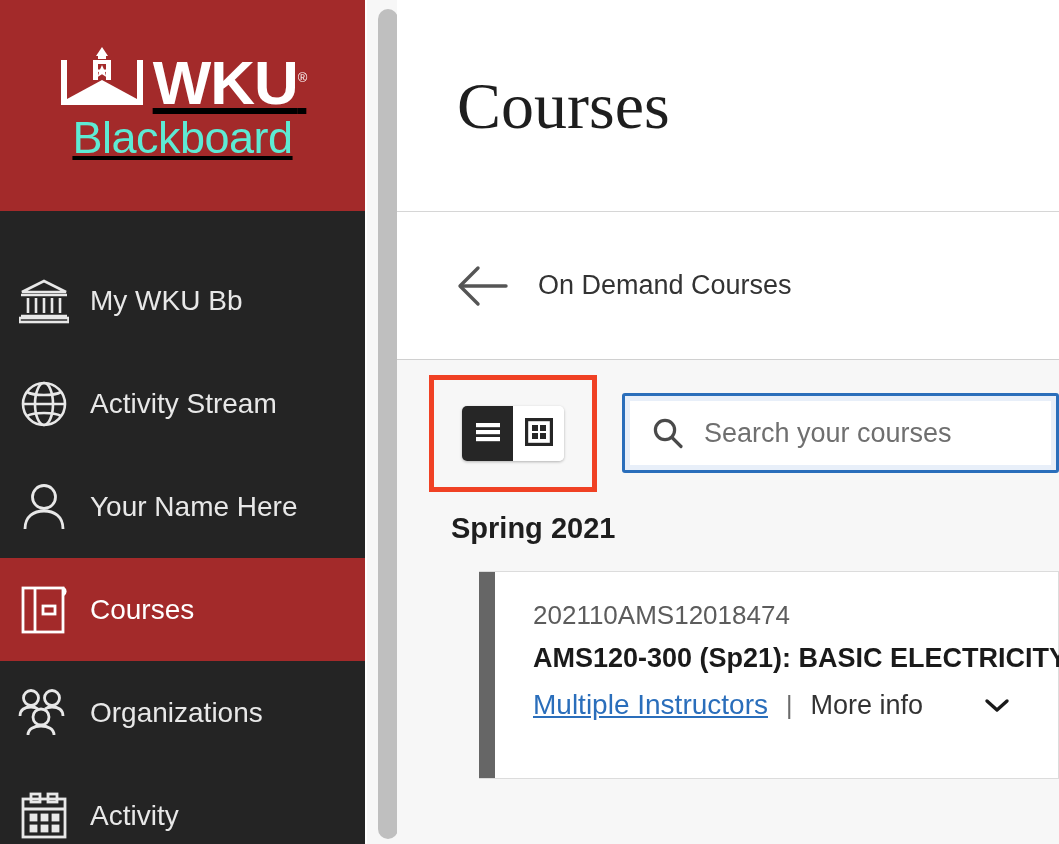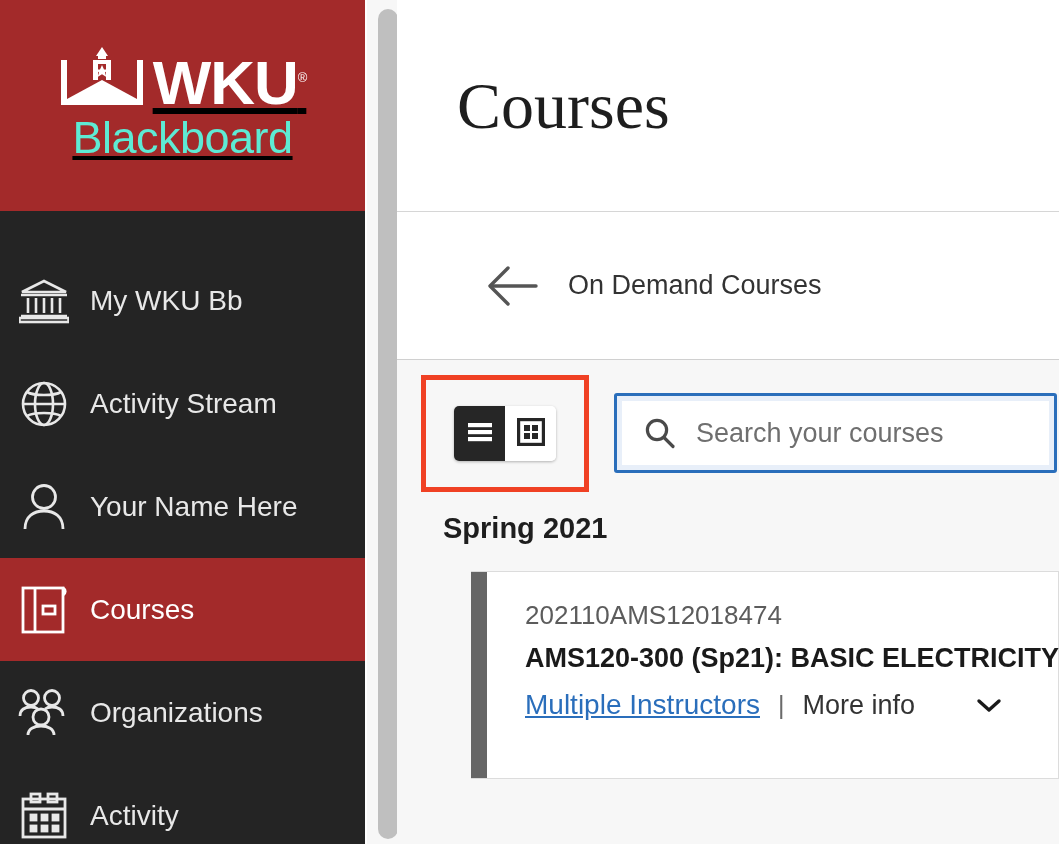--- a/index.html
+++ b/index.html
@@ -162,21 +162,21 @@
     color: #1e1e1e;
     line-height: 1;
   }
 
   .breadcrumb-bar {
     height: 148px;
     background: #ffffff;
     border-bottom: 1px solid #d0d0d0;
     display: flex;
     align-items: center;
-    padding-left: 89px;
+    padding-left: 59px;
   }
 
   .back-link {
     display: flex;
     align-items: center;
     cursor: pointer;
     text-decoration: none;
   }
 
   .back-arrow { display: block; }
@@ -184,21 +184,21 @@
   .back-text {
     font-size: 27px;
     color: #333333;
     margin-left: 30px;
     white-space: nowrap;
   }
 
   .content-area {
     background: #f7f7f7;
     height: 484px;
-    padding-left: 24px;
+    padding-left: 32px;
   }
 
   .toolbar {
     display: flex;
     align-items: center;
     height: 140px;
     padding-top: 6px;
   }
 
   

